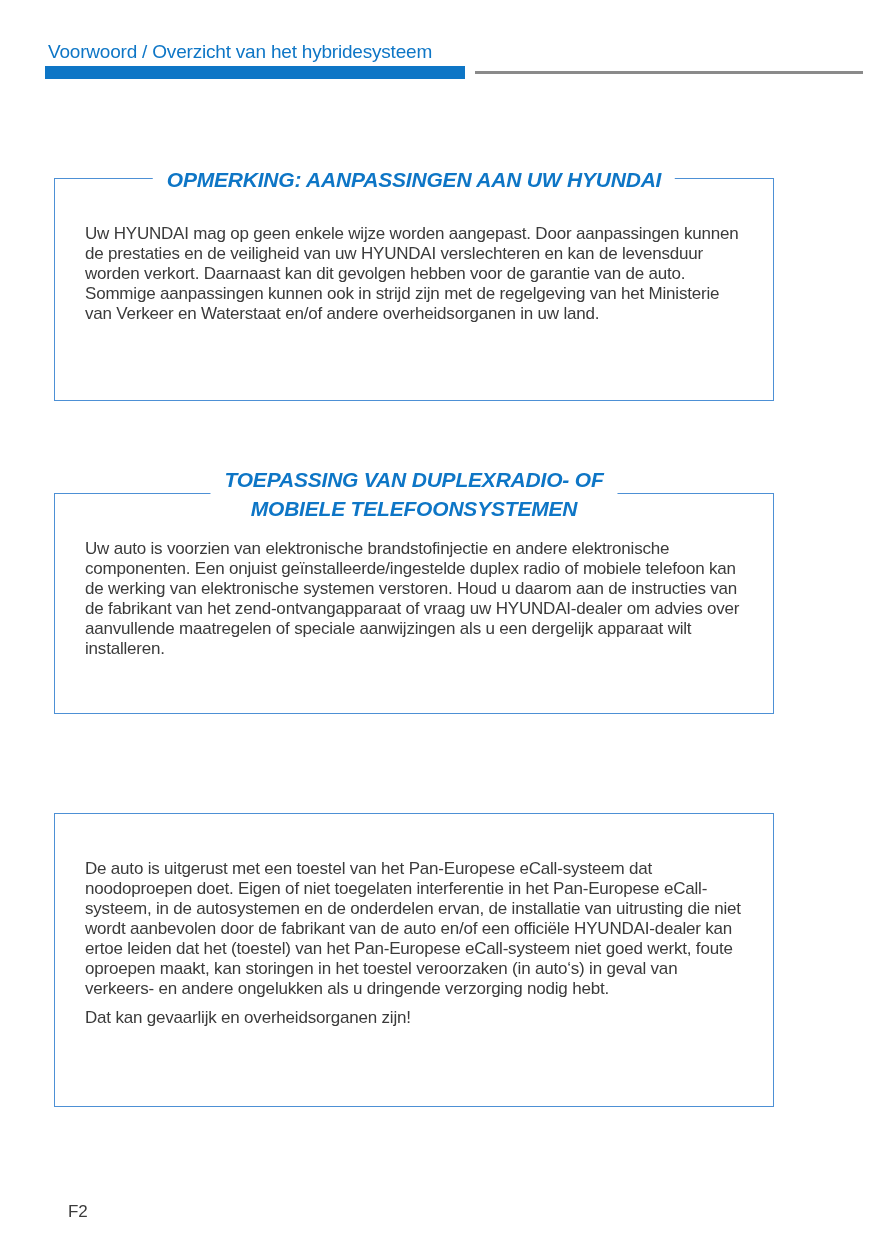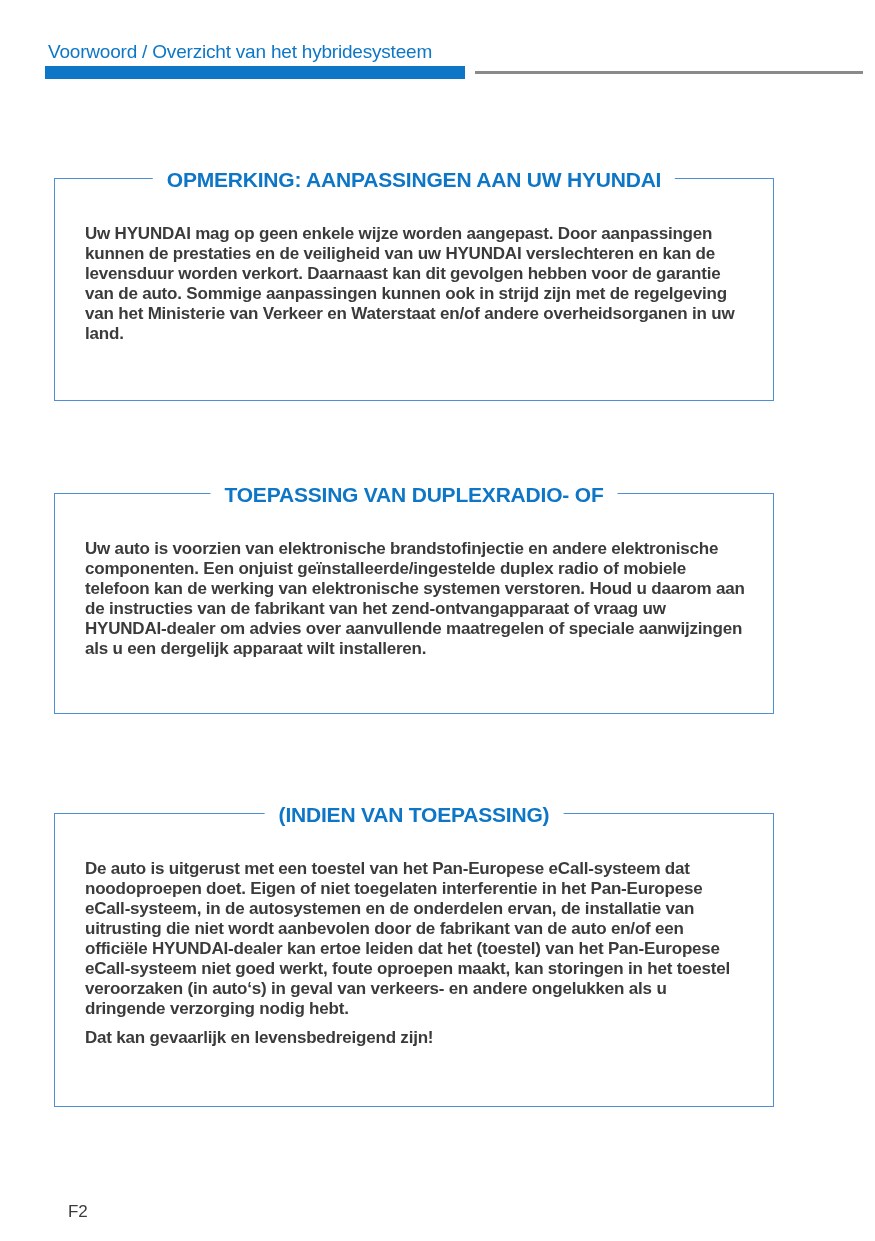--- a/index.html
+++ b/index.html
@@ -61,24 +61,23 @@
     transform:translate(-50%,-50%);
     background:#ffffff;
     padding:0 14px;
     text-align:center;
     color:var(--accent-blue);
     font-weight:bold;
     font-size:21px;
     line-height:29px;
     letter-spacing:-0.2px;
   }
-  .box-title .t-line{display:block; white-space:nowrap;}
+  .box-title .t-line{display:block; white-space:nowrap;font-style:italic;}
   .box-body{
     padding:45px 28px 0 30px;
-    font-weight:bold;
   }
   .box-body p{
     font-size:17px;
     line-height:20px;
     color:var(--text-gray);
   }
   .box-body p + p{margin-top:9px;}
   
   .page-number{
     position:absolute;
@@ -102,31 +101,31 @@
       <span class="t-line">OPMERKING: AANPASSINGEN AAN UW HYUNDAI</span>
     </div>
     <div class="box-body">
       <p>Uw HYUNDAI mag op geen enkele wijze worden aangepast. Door aanpassingen kunnen de prestaties en de veiligheid van uw HYUNDAI verslechteren en kan de levensduur worden verkort. Daarnaast kan dit gevolgen hebben voor de garantie van de auto. Sommige aanpassingen kunnen ook in strijd zijn met de regelgeving van het Ministerie van Verkeer en Waterstaat en/of andere overheidsorganen in uw land.</p>
     </div>
   </section>
 
   <section class="notice-box box-2">
     <div class="box-title">
       <span class="t-line">TOEPASSING VAN DUPLEXRADIO- OF</span>
+      <span class="t-line">MOBIELE TELEFOONSYSTEMEN</span>
     </div>
     <div class="box-body">
       <p>Uw auto is voorzien van elektronische brandstofinjectie en andere elektronische componenten. Een onjuist geïnstalleerde/ingestelde duplex radio of mobiele telefoon kan de werking van elektronische systemen verstoren. Houd u daarom aan de instructies van de fabrikant van het zend-ontvangapparaat of vraag uw HYUNDAI-dealer om advies over aanvullende maatregelen of speciale aanwijzingen als u een dergelijk apparaat wilt installeren.</p>
     </div>
   </section>
 
   <section class="notice-box box-3">
     <div class="box-title">
-      <span class="t-line">(INDIEN VAN TOEPASSING)</span>
     </div>
     <div class="box-body">
       <p>De auto is uitgerust met een toestel van het Pan-Europese eCall-systeem dat noodoproepen doet. Eigen of niet toegelaten interferentie in het Pan-Europese eCall-systeem, in de autosystemen en de onderdelen ervan, de installatie van uitrusting die niet wordt aanbevolen door de fabrikant van de auto en/of een officiële HYUNDAI-dealer kan ertoe leiden dat het (toestel) van het Pan-Europese eCall-systeem niet goed werkt, foute oproepen maakt, kan storingen in het toestel veroorzaken (in auto‘s) in geval van verkeers- en andere ongelukken als u dringende verzorging nodig hebt.</p>
-      <p>Dat kan gevaarlijk en levensbedreigend zijn!</p>
+      <p>Dat kan gevaarlijk en overheidsorganen zijn!</p>
     </div>
   </section>
 
   <span class="page-number">F2</span>
 
 </div>
 
 </body></html>

